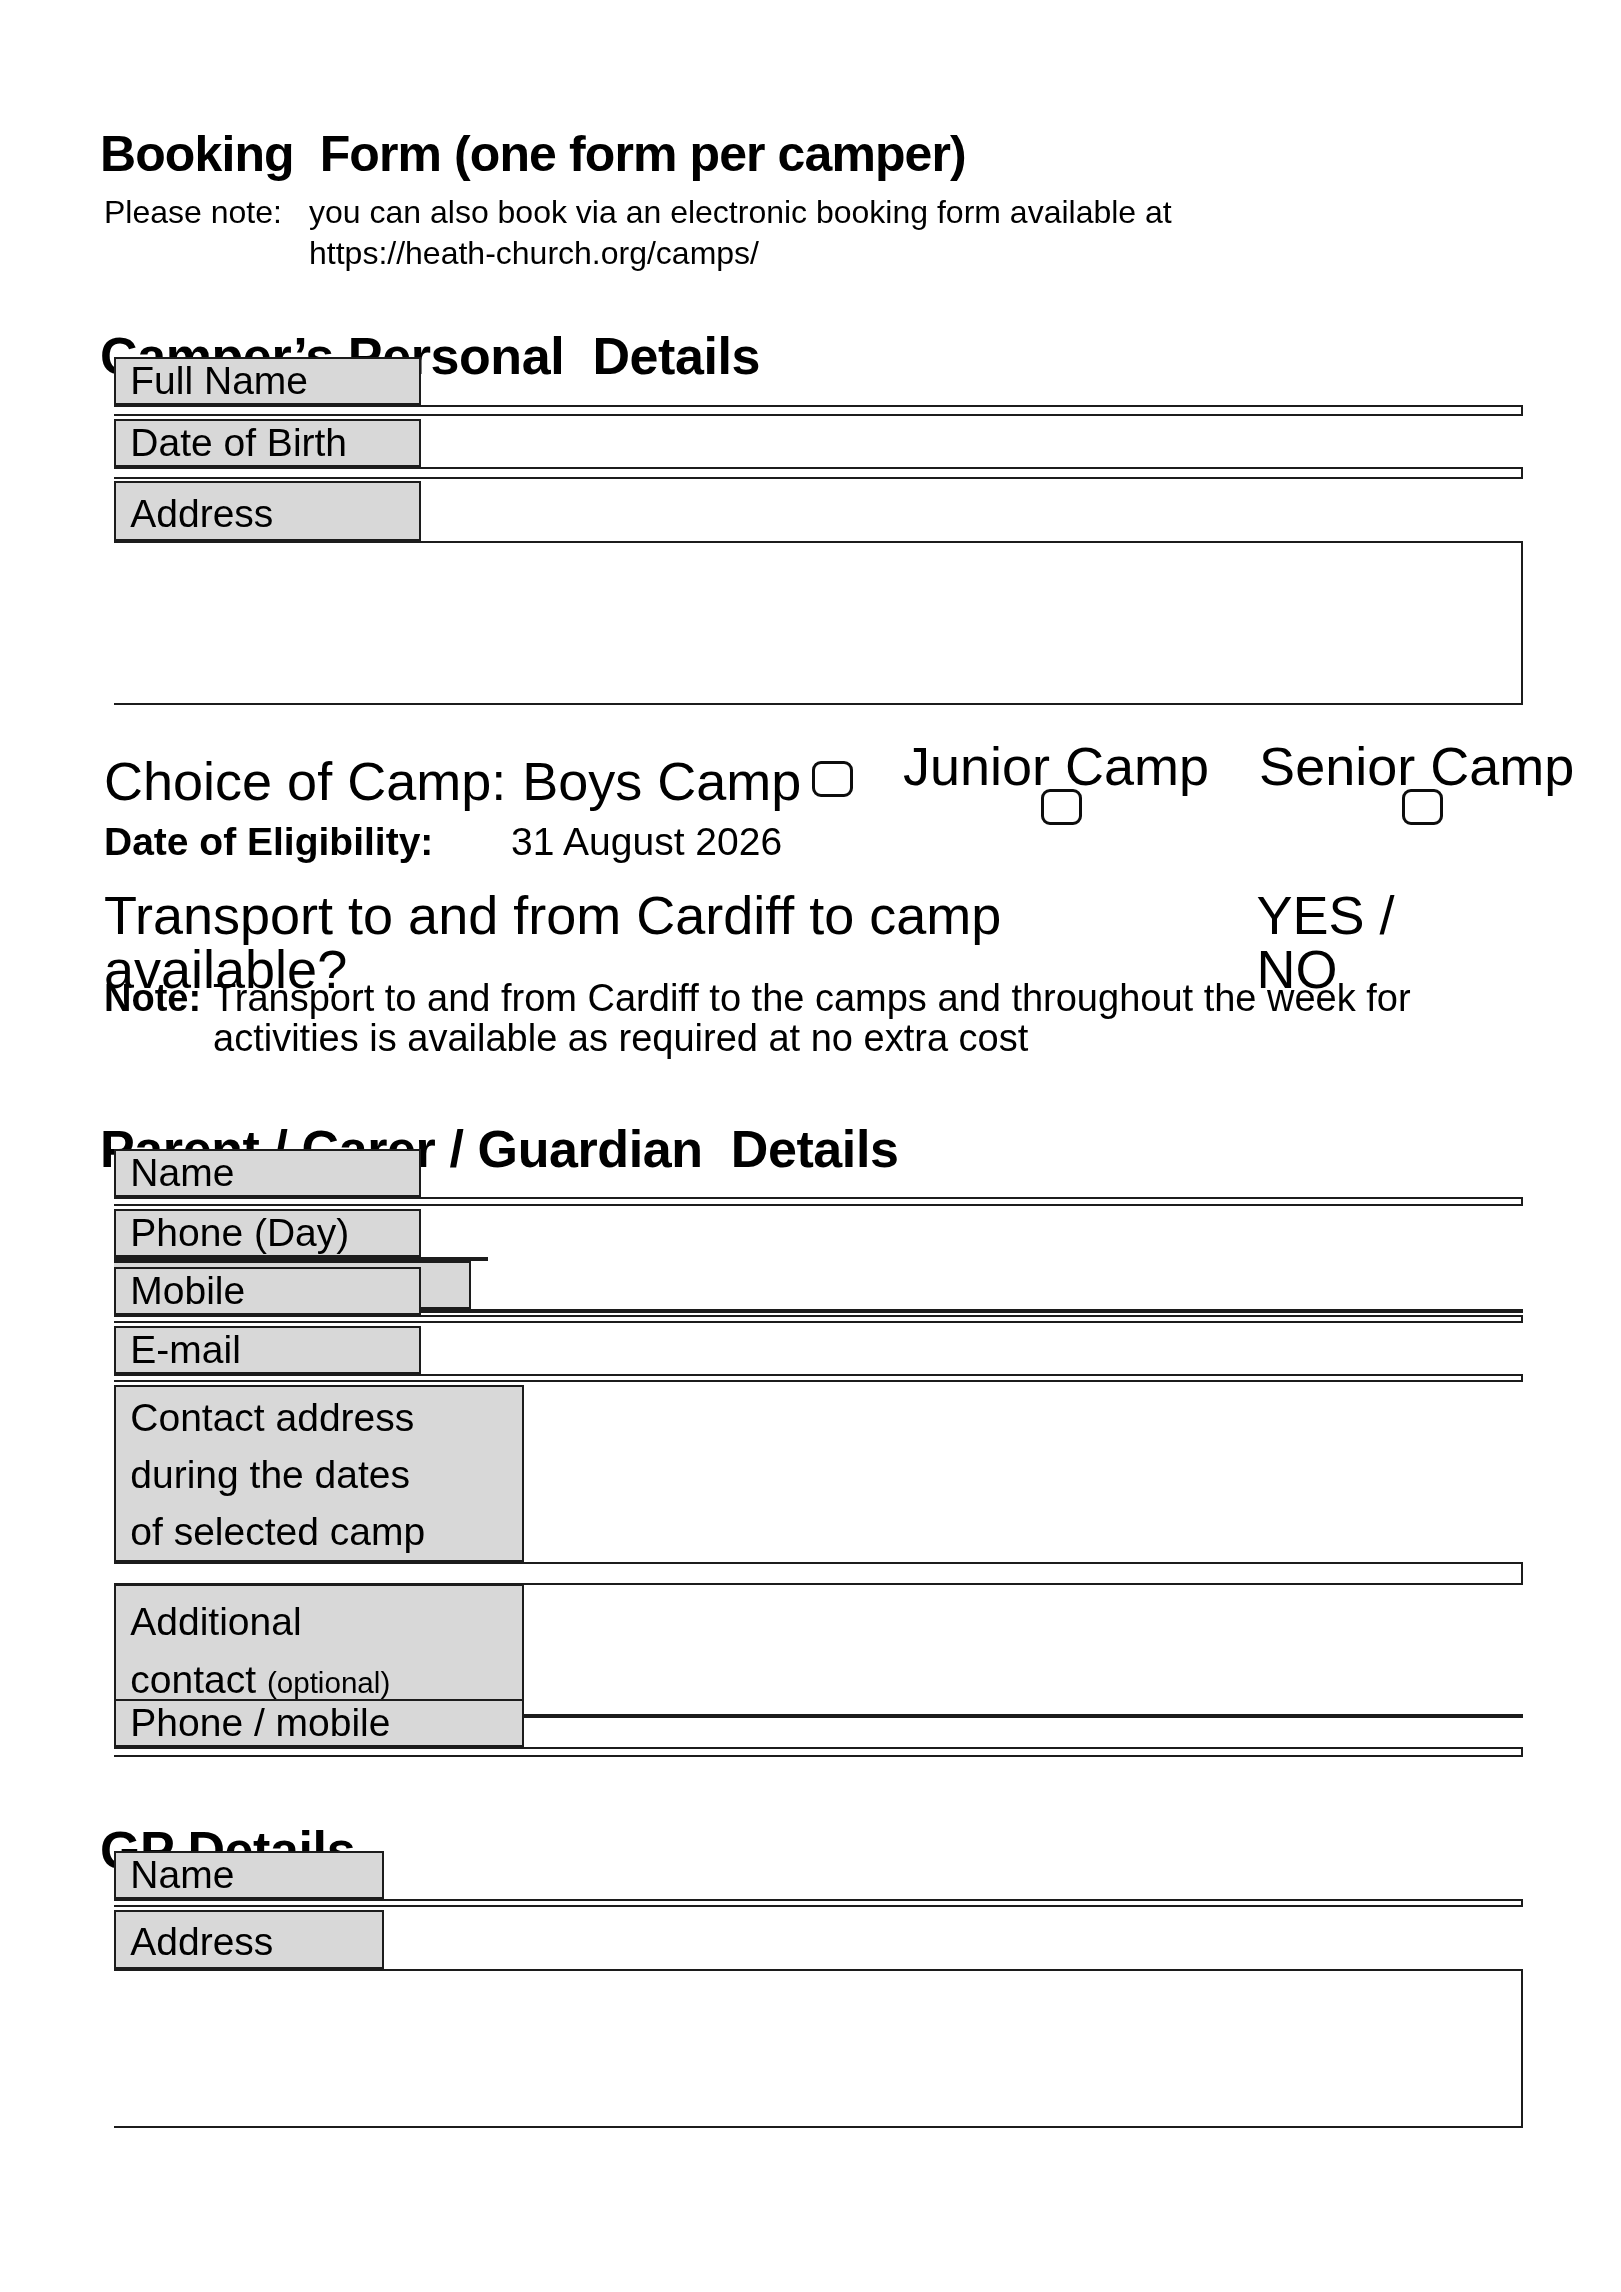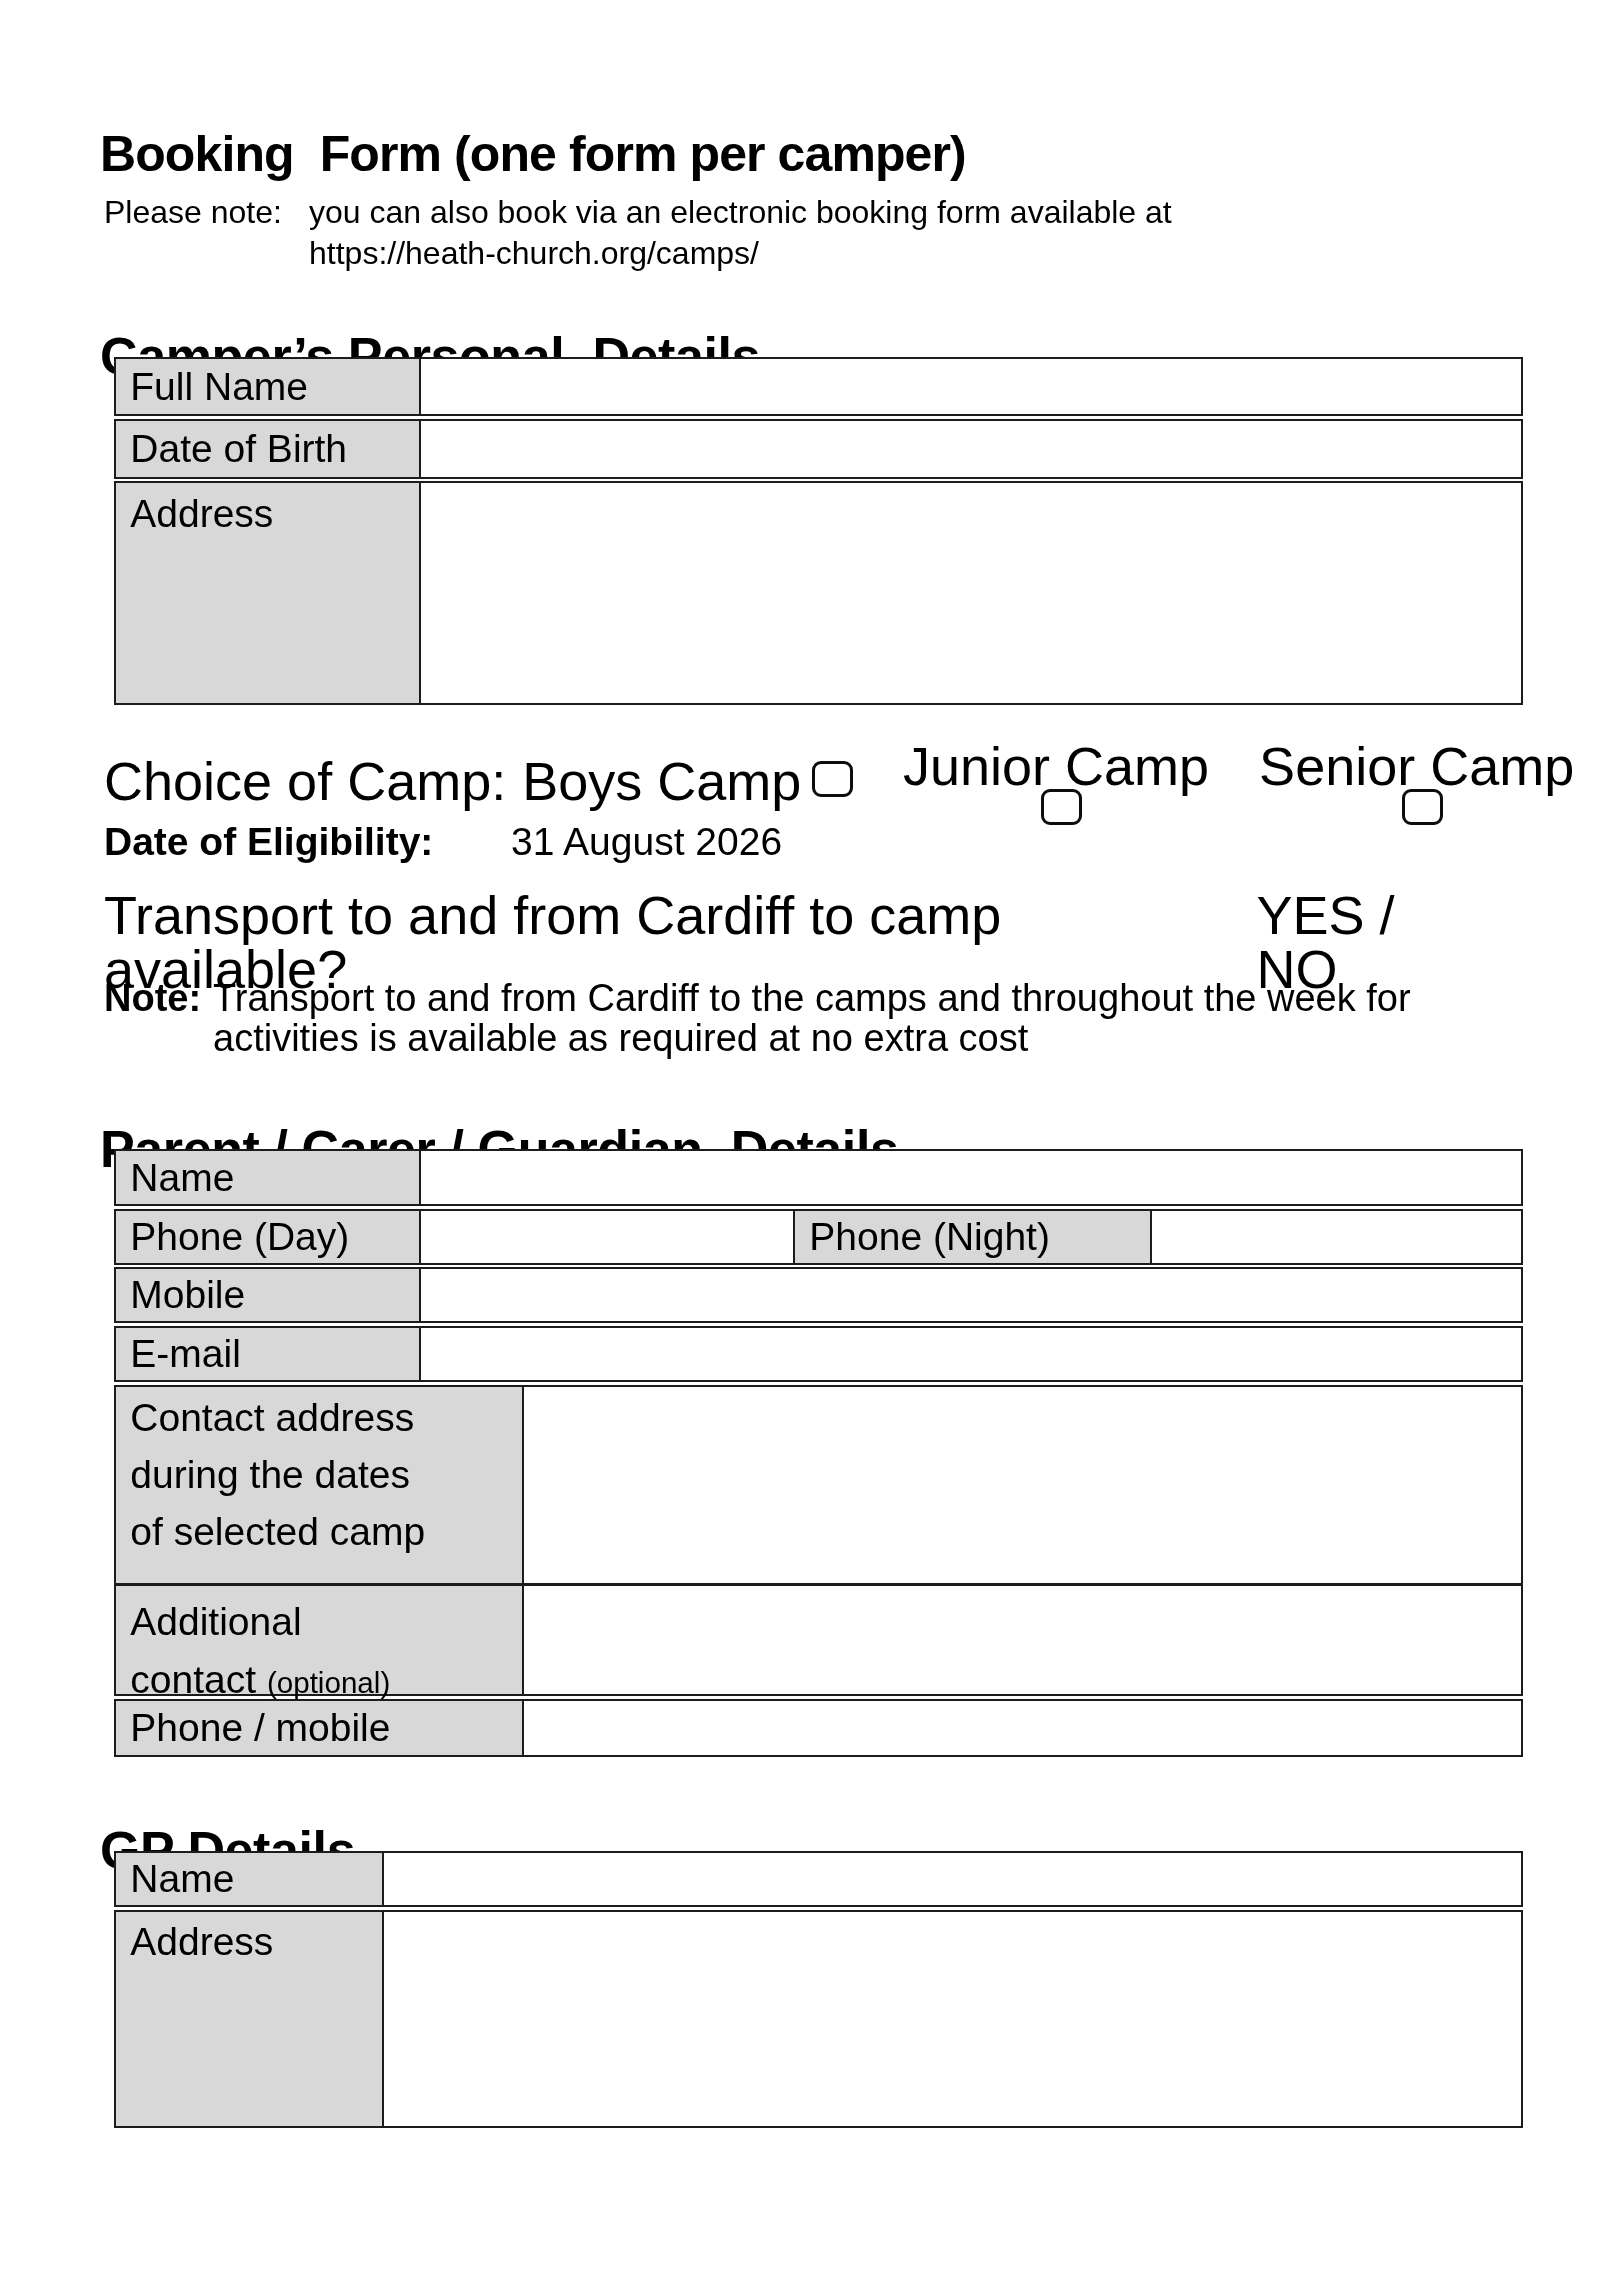--- a/index.html
+++ b/index.html
@@ -40,21 +40,21 @@
   #eligibility .elig-label { display:inline-block; width:407px; font-weight:bold; }
 
   #transport { left:104px; top:888px; width:1386px; display:flex; justify-content:space-between; font-size:54px; line-height:1; }
 
   #note-line { left:104px; top:978px; display:flex; font-size:38px; line-height:40px; }
   #note-line .note-label { width:109px; flex:none; font-weight:bold; }
   #note-line .note-text { white-space:pre-line; }
 
   
   .tbl { position:absolute; left:114px; width:1409px; }
-  .row { display:flex; margin-bottom:2.7px; }
+  .row { display:flex; margin-bottom:2.7px;flex-direction:column; }
   .cell { border:2.7px solid #1c1c1c; box-sizing:border-box; background:#fff; }
   .cell:not(:first-child) { border-left:none; }
   .label-cell {
     background:#d8d8d8;
     font-size:39px;
     display:flex; align-items:center;
     padding-left:14.3px;
   }
   .label-cell.top { align-items:flex-start; padding-top:5.4px; line-height:50px; }
   .label-cell.multiline { align-items:flex-start; padding-top:1.8px; line-height:57px; white-space:pre-line; }

